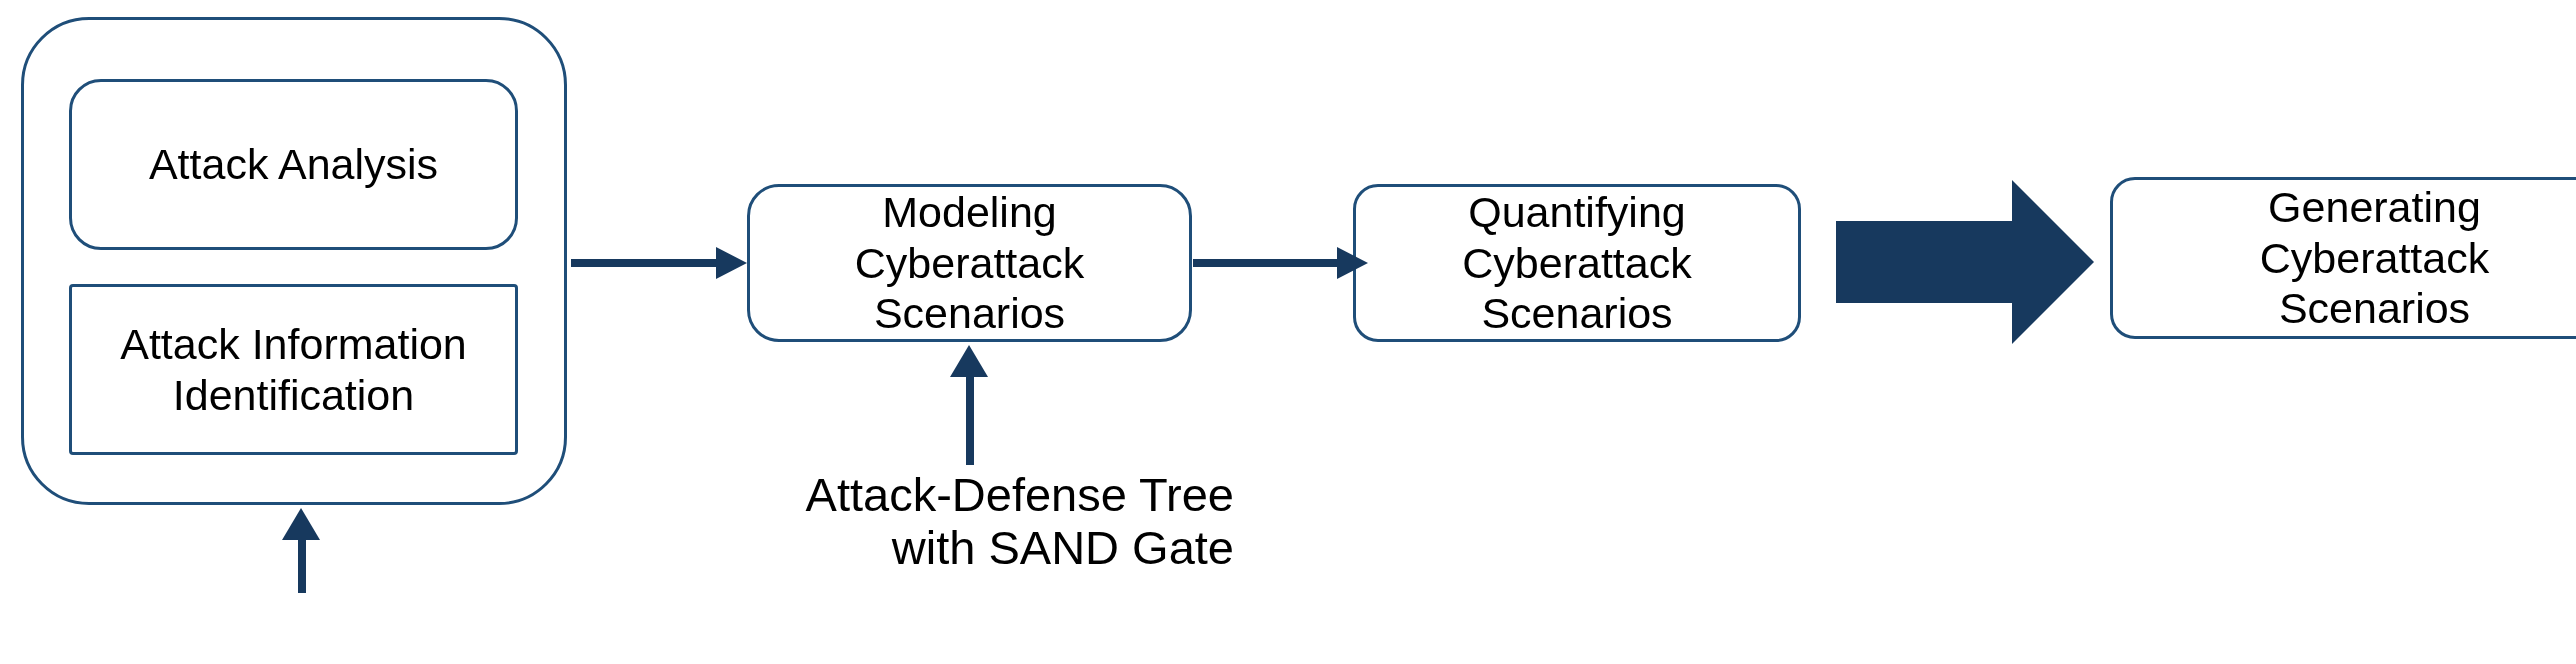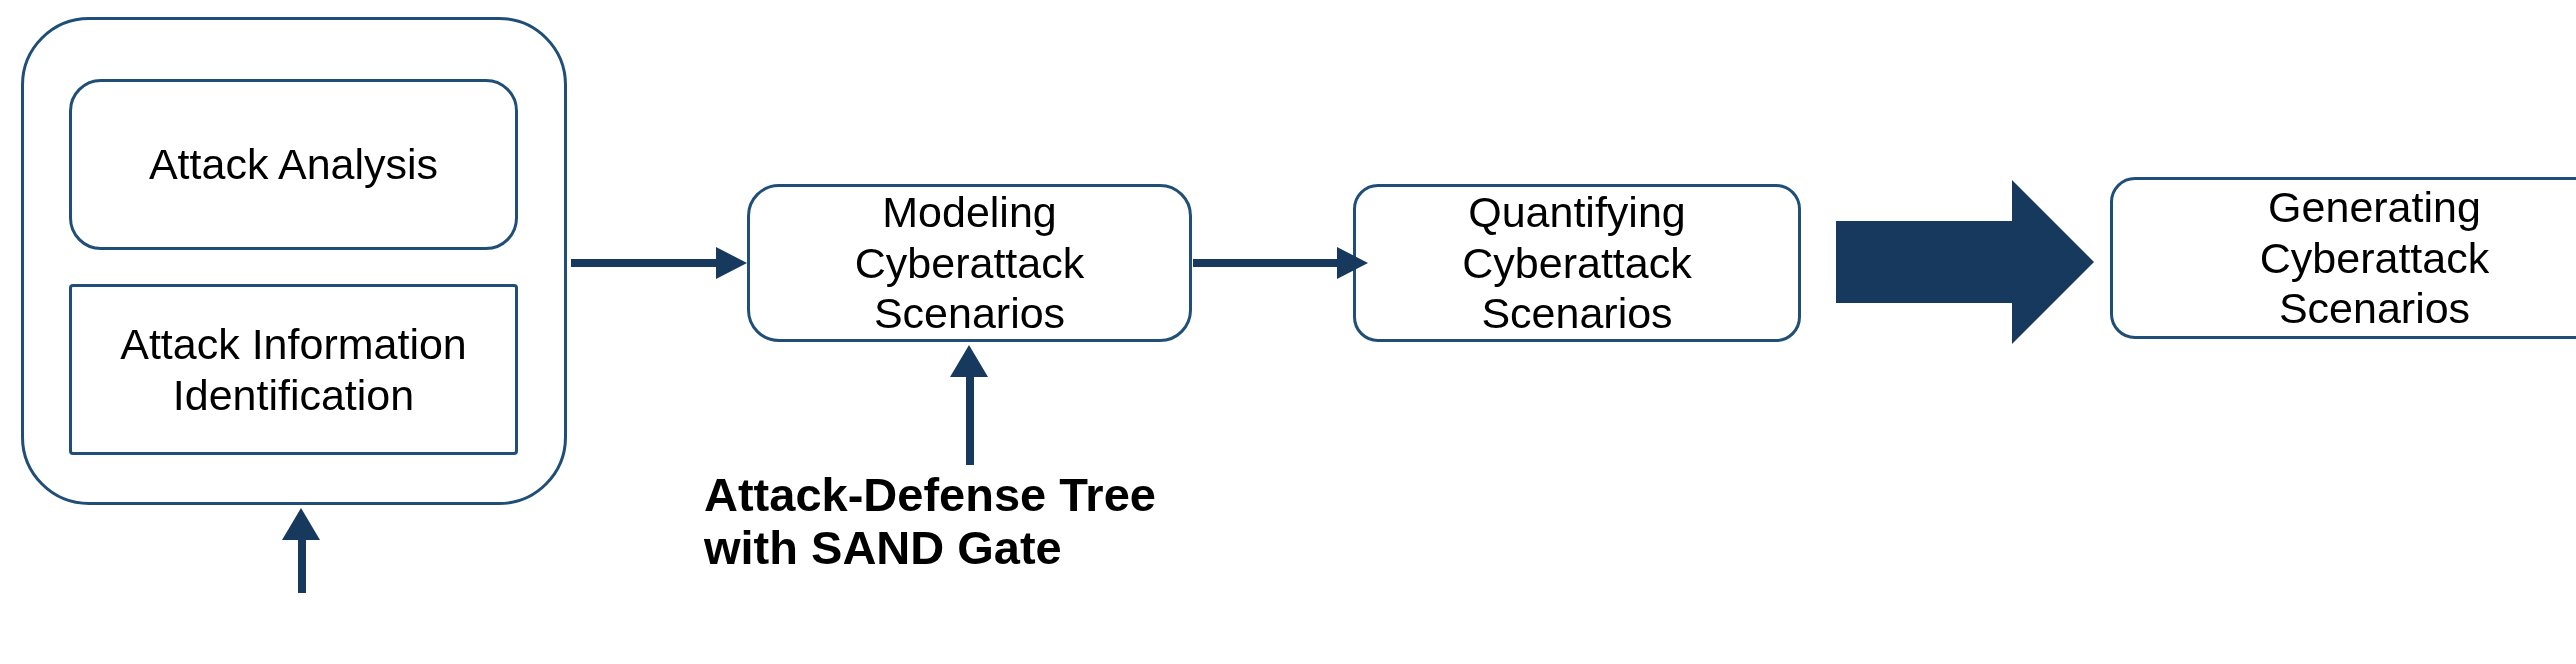--- a/index.html
+++ b/index.html
@@ -75,22 +75,22 @@
     position: absolute;
     left: 2012px; top: 180px;
     width: 0; height: 0;
     border-top: 82px solid transparent;
     border-bottom: 82px solid transparent;
     border-left: 82px solid #17395E;
   }
   
   .annotation {
     position: absolute;
-    text-align: left;
-    font-weight: 700;
+    text-align: right;
+    font-weight: 400;
     color: #000000;
     white-space: pre-line;
   }
   .mitre-label { left: 66px; top: 602px; width: 471px; font-size: 48px; line-height: 1.1; }
   .sand-label  { left: 704px; top: 469px; width: 530px; font-size: 47px; line-height: 1.12; }
 </style>
 </head>
 <body>
 
 <div class="canvas">

